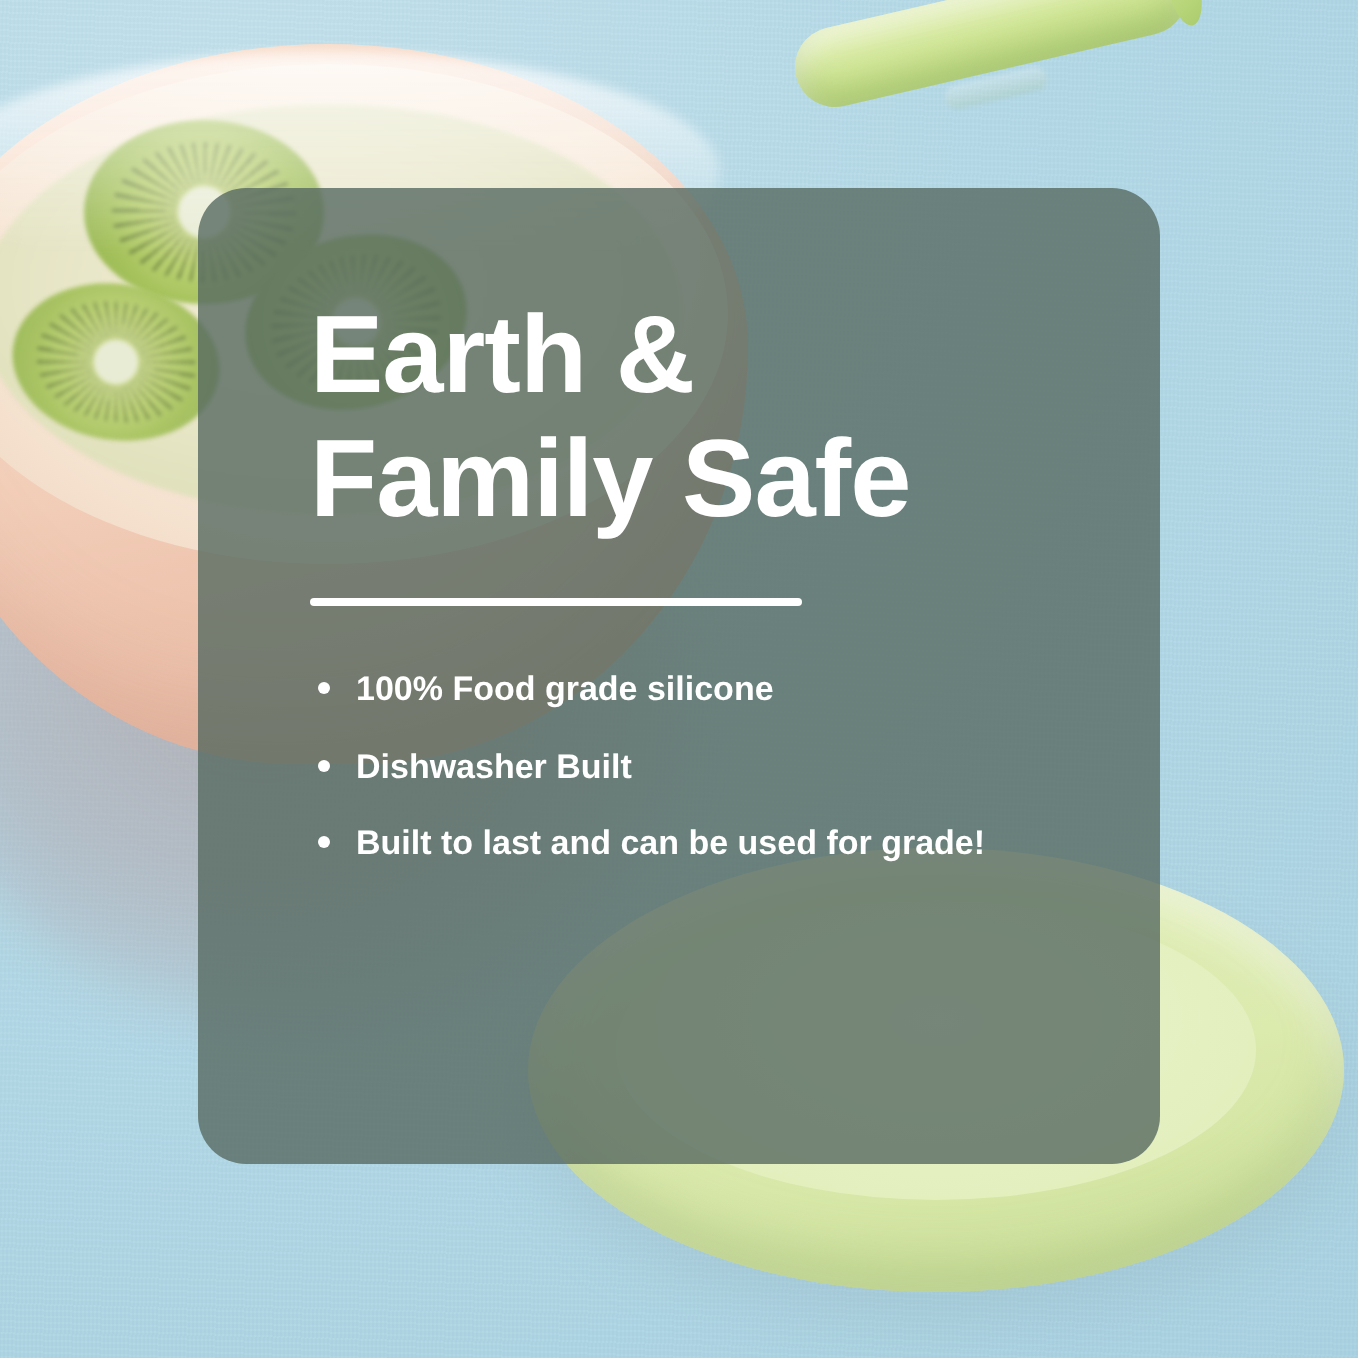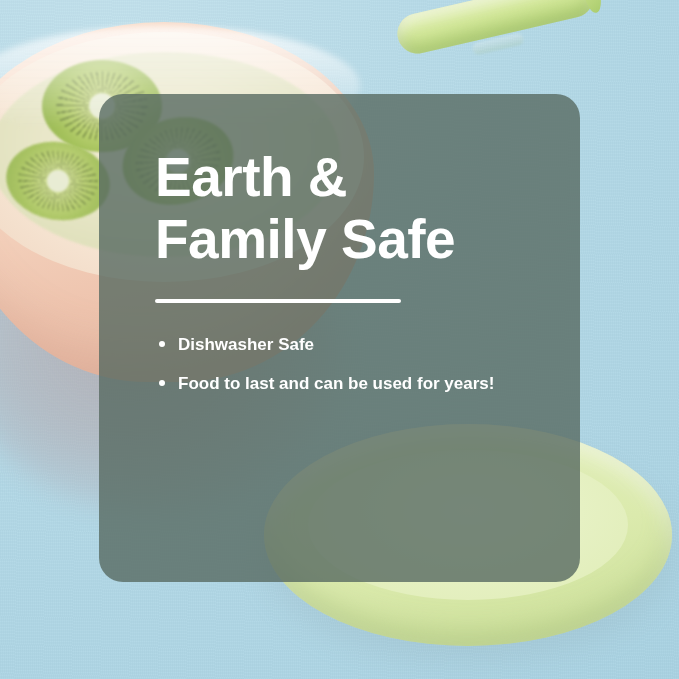--- a/index.html
+++ b/index.html
@@ -281,18 +281,19 @@
     <div class="plate-well"></div>
   </div>
 
   <div class="card">
     <h1 class="card-heading">Earth &amp;
 Family Safe</h1>
 
     <div class="divider"></div>
 
     <ul class="bullets">
-      <li>Dishwasher Safe</li>
-      <li>Food to last and can be used for years!</li>
+      <li>100% Food grade silicone</li>
+      <li>Dishwasher Built</li>
+      <li>Built to last and can be used for grade!</li>
     </ul>
   </div>
 
 </div>
 
 </body></html>

